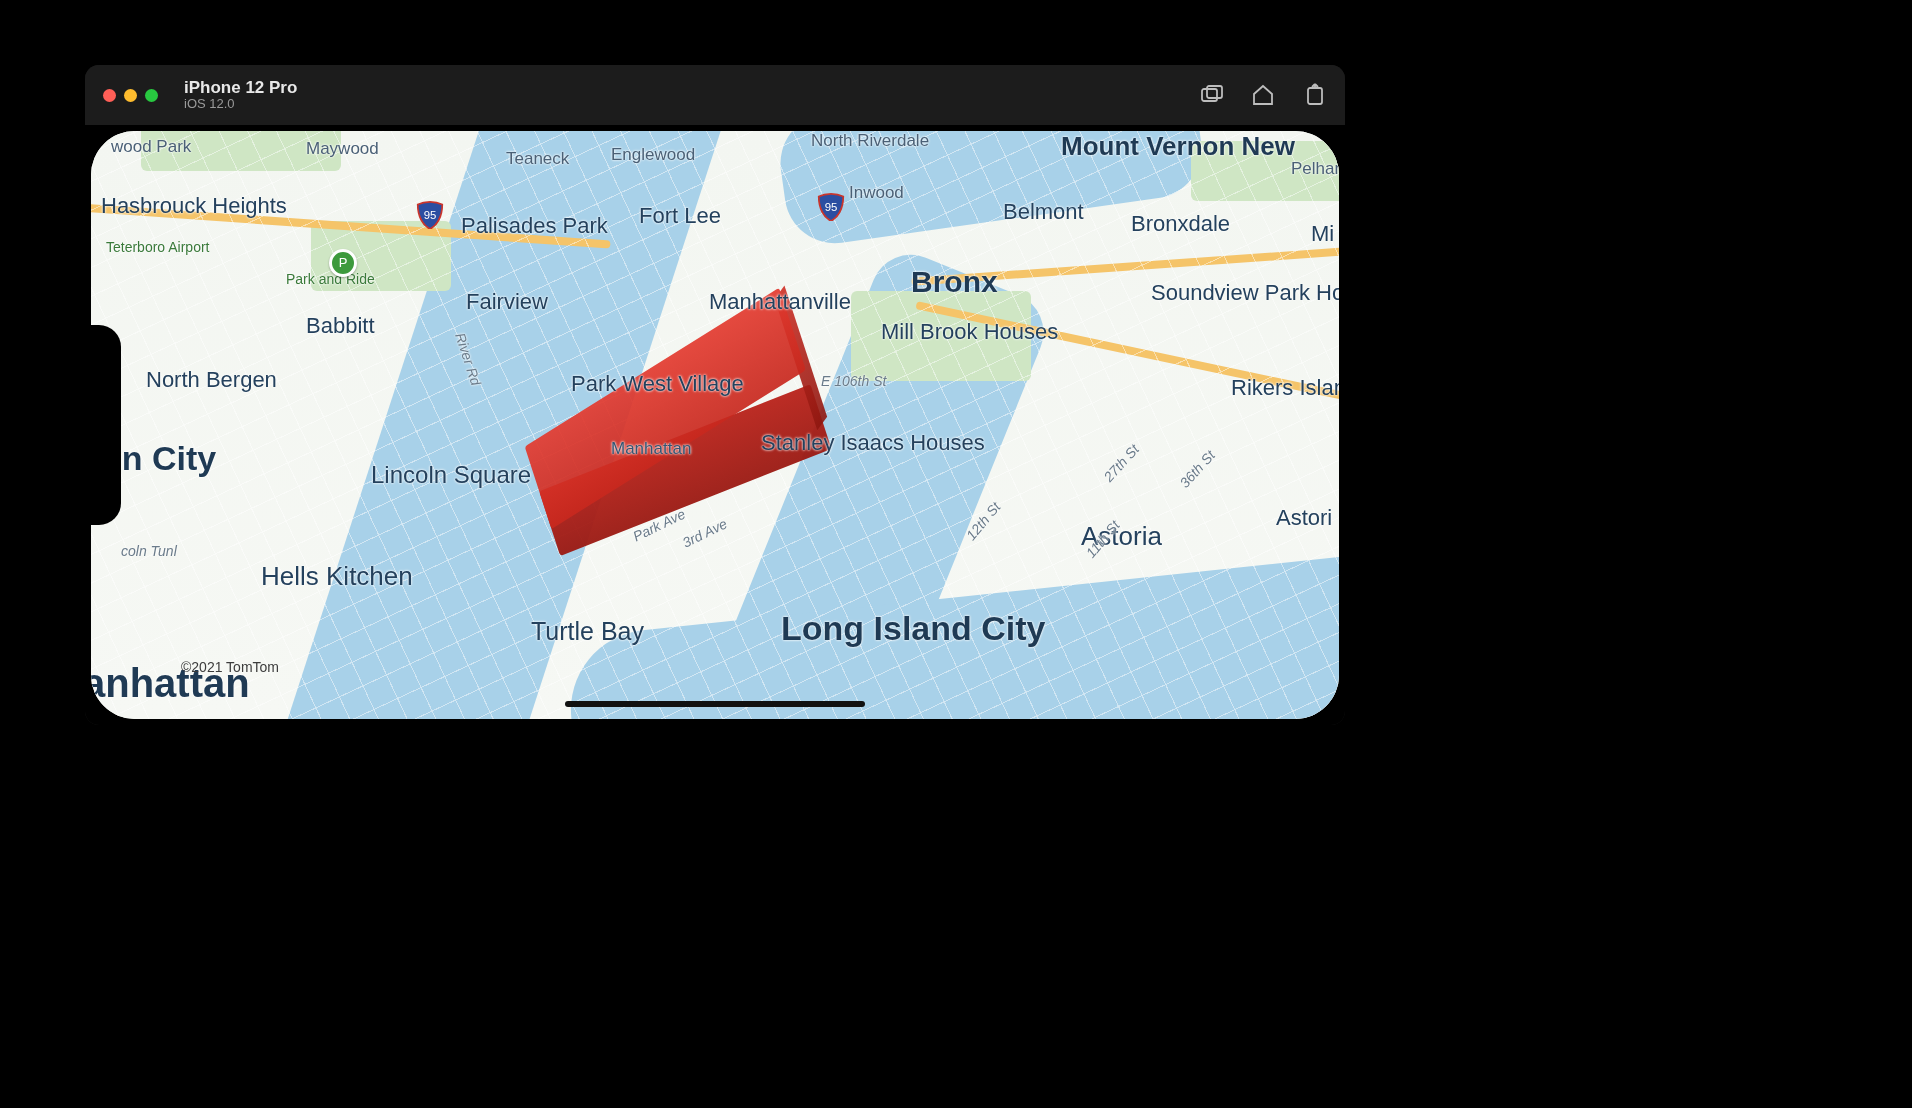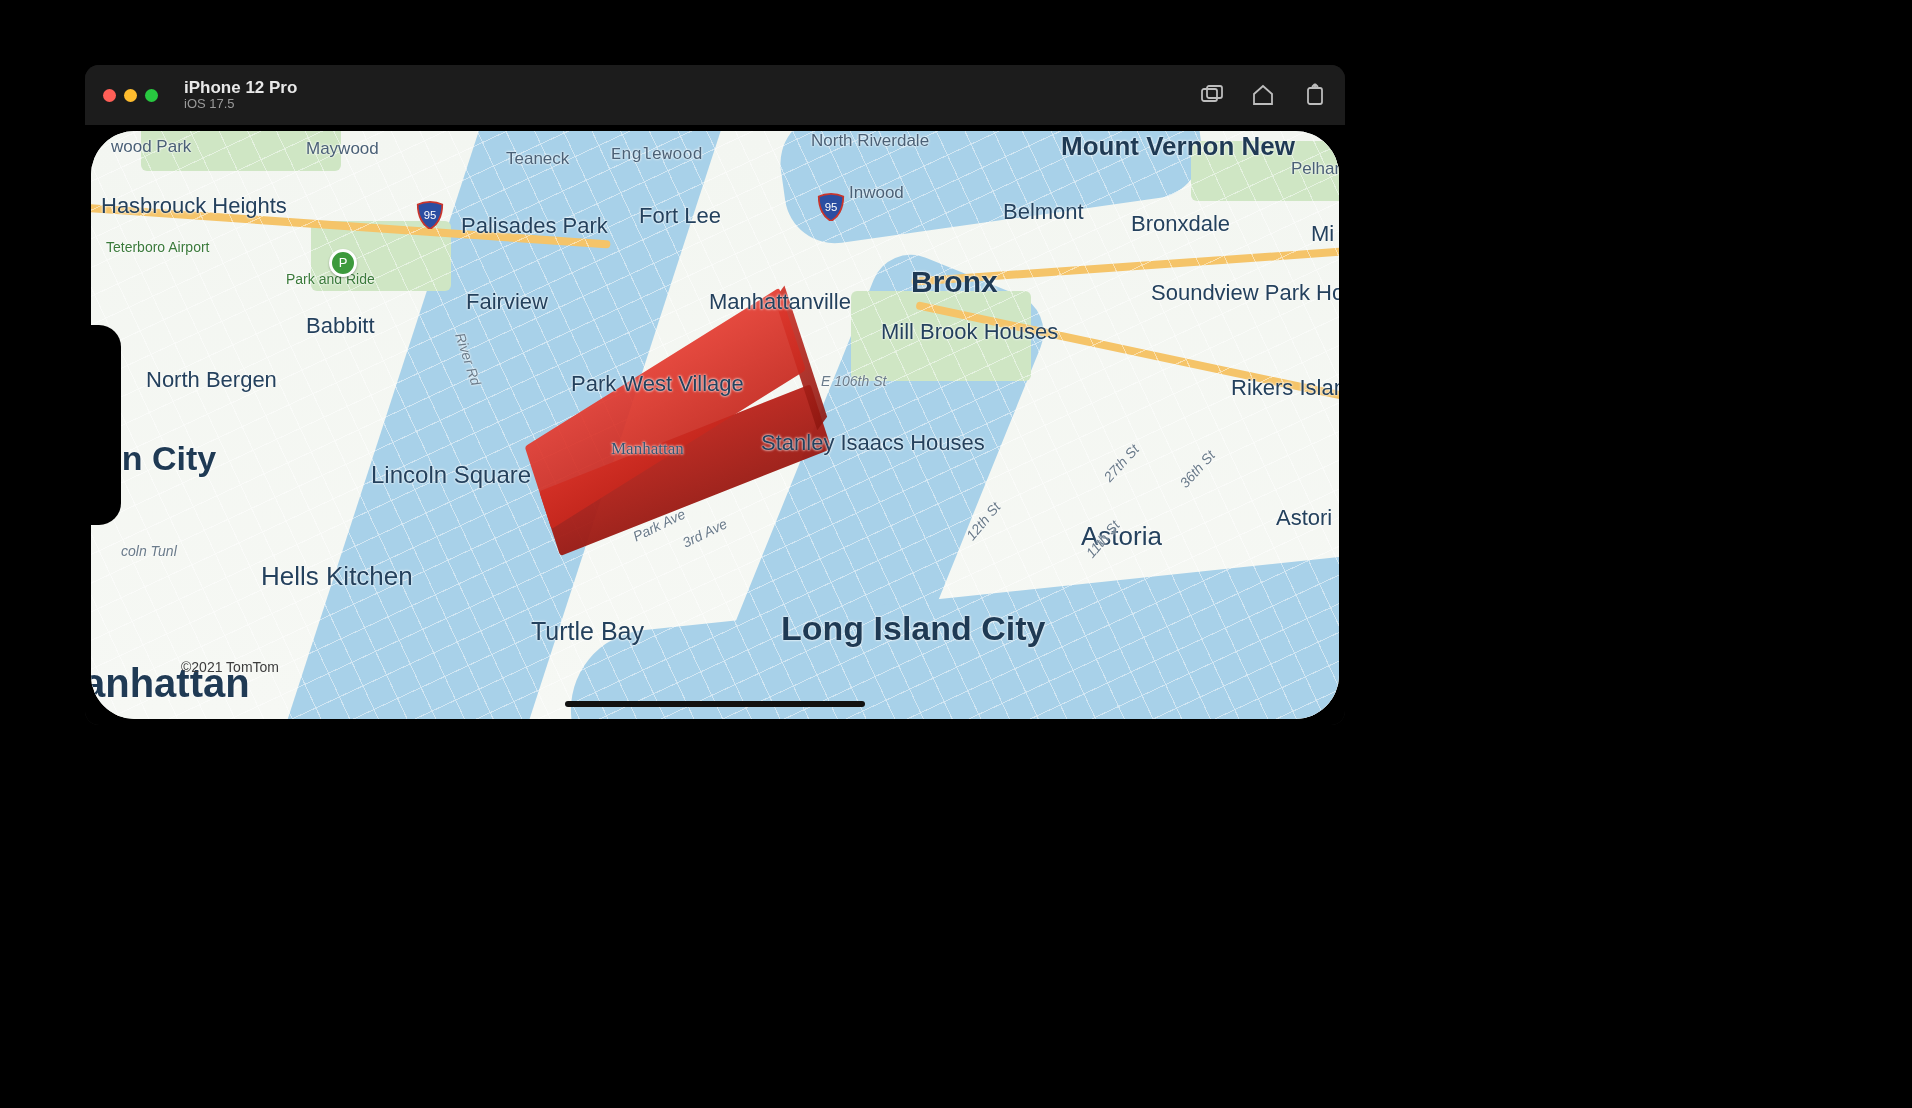--- a/index.html
+++ b/index.html
@@ -177,21 +177,21 @@
     font-weight:400;
     white-space:nowrap;
     text-shadow: 0 0 3px rgba(255,255,255,0.9), 0 0 2px rgba(255,255,255,0.9);
     z-index: 25;
   }
   .lbl.bold { font-weight:700; font-size:30px; color:#1f3a54; }
   .lbl.big  { font-size:34px; }
   .lbl.small{ font-size:17px; color:#4a6076; }
   .lbl.road { font-size:14px; color:#6a7b8a; font-style:italic; }
   .lbl.poi  { font-size:14px; color:#3a7a3a; }
-  .lbl.faint{ color:#355472;font-family:Liberation Serif, serif; }
+  .lbl.faint{ color:#355472; }
 
   .attrib {
     position:absolute;
     left: 90px; bottom: 44px;
     font-size: 14px;
     color:#3c3c3c;
     z-index: 40;
   }
 
   .shield {
@@ -222,21 +222,21 @@
 <div class="sim-window">
 
   <div class="titlebar">
     <div class="traffic-lights">
       <div class="tl red"></div>
       <div class="tl yellow"></div>
       <div class="tl green"></div>
     </div>
     <div class="title-block">
       <div class="device">iPhone 12 Pro</div>
-      <div class="os">iOS 17.5</div>
+      <div class="os">iOS 12.0</div>
     </div>
     <div class="toolbar-right">
       <div class="ticon">
         <svg viewBox="0 0 24 24">
             <rect x="3" y="6" width="15" height="12" rx="2"></rect>
             <rect x="8" y="3" width="15" height="12" rx="2"></rect>
           </svg>
       </div>
       <div class="ticon">
         <svg viewBox="0 0 24 24">
@@ -290,21 +290,21 @@
 
         <div class="block3d">
           <div class="side"></div>
           <div class="edge"></div>
           <div class="top"></div>
         </div>
 
         <span class="lbl small" style="left:20px;  top:6px;">wood Park</span>
         <span class="lbl small" style="left:215px; top:8px;">Maywood</span>
         <span class="lbl small" style="left:415px; top:18px;">Teaneck</span>
-        <span class="lbl small" style="left:520px; top:14px;font-family:Liberation Mono, monospace;">Englewood</span>
+        <span class="lbl small" style="left:520px; top:14px;">Englewood</span>
         <span class="lbl small" style="left:720px; top:0px;">North Riverdale</span>
         <span class="lbl bold" style="left:970px; top:0px; font-size:26px;">Mount Vernon New</span>
         <span class="lbl small" style="left:1160px;top:28px;margin-left:40px;">Pelham</span>
 
         <span class="lbl" style="left:10px;  top:62px;">Hasbrouck Heights</span>
         <span class="lbl" style="left:370px; top:82px;">Palisades Park</span>
         <span class="lbl" style="left:548px; top:72px;">Fort Lee</span>
         <span class="lbl small" style="left:758px; top:52px;">Inwood</span>
         <span class="lbl" style="left:912px; top:68px;">Belmont</span>
         <span class="lbl" style="left:1040px;top:80px;">Bronxdale</span>

